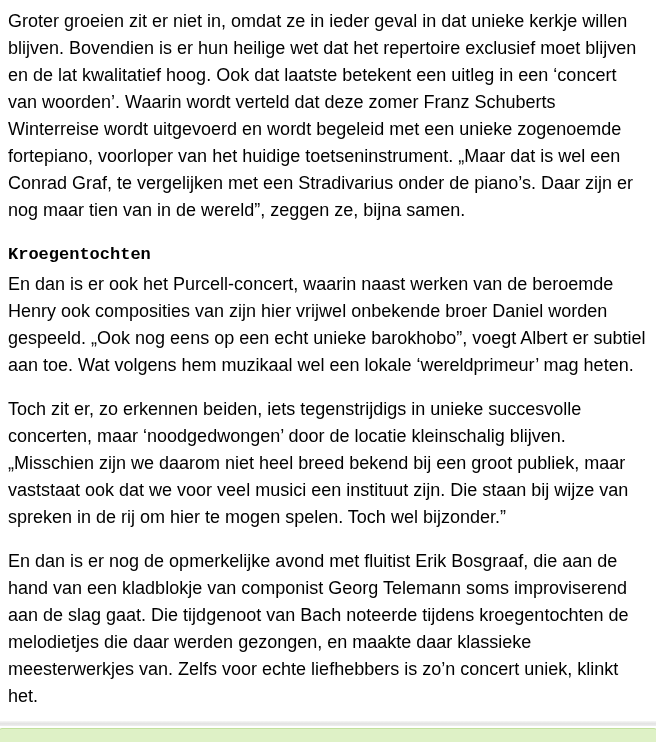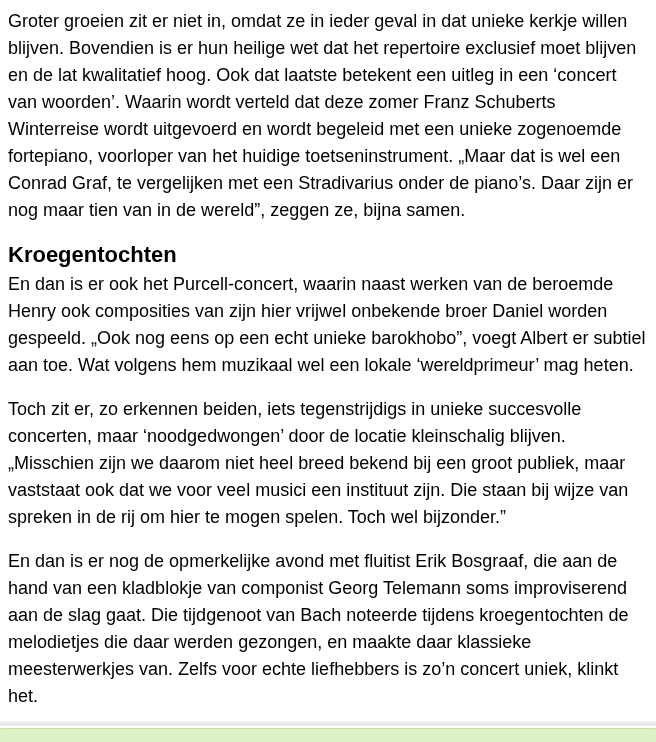--- a/index.html
+++ b/index.html
@@ -13,24 +13,25 @@
   }
   .article {
     margin: 8px;
     font-size: 18px;
     line-height: 27px;
   }
   .article p {
     margin: 0 0 17px 0;
   }
   .article h3 {
-    font-size: 22px;
+    font-size: 17px;
     line-height: 27px;
     font-weight: bold;
     margin: 0 0 3px 0;
+    font-family: Liberation Mono, monospace;
   }
   .bottom-divider {
     height: 5px;
     margin: -6px -8px 2px -8px; 
     background: linear-gradient(#f6f6f6, #e2e2e2 55%, #efefef);
     border: 0;
   }
   .green-box {
     margin: 0 -2px 0 -2px;
     height: 40px; 

